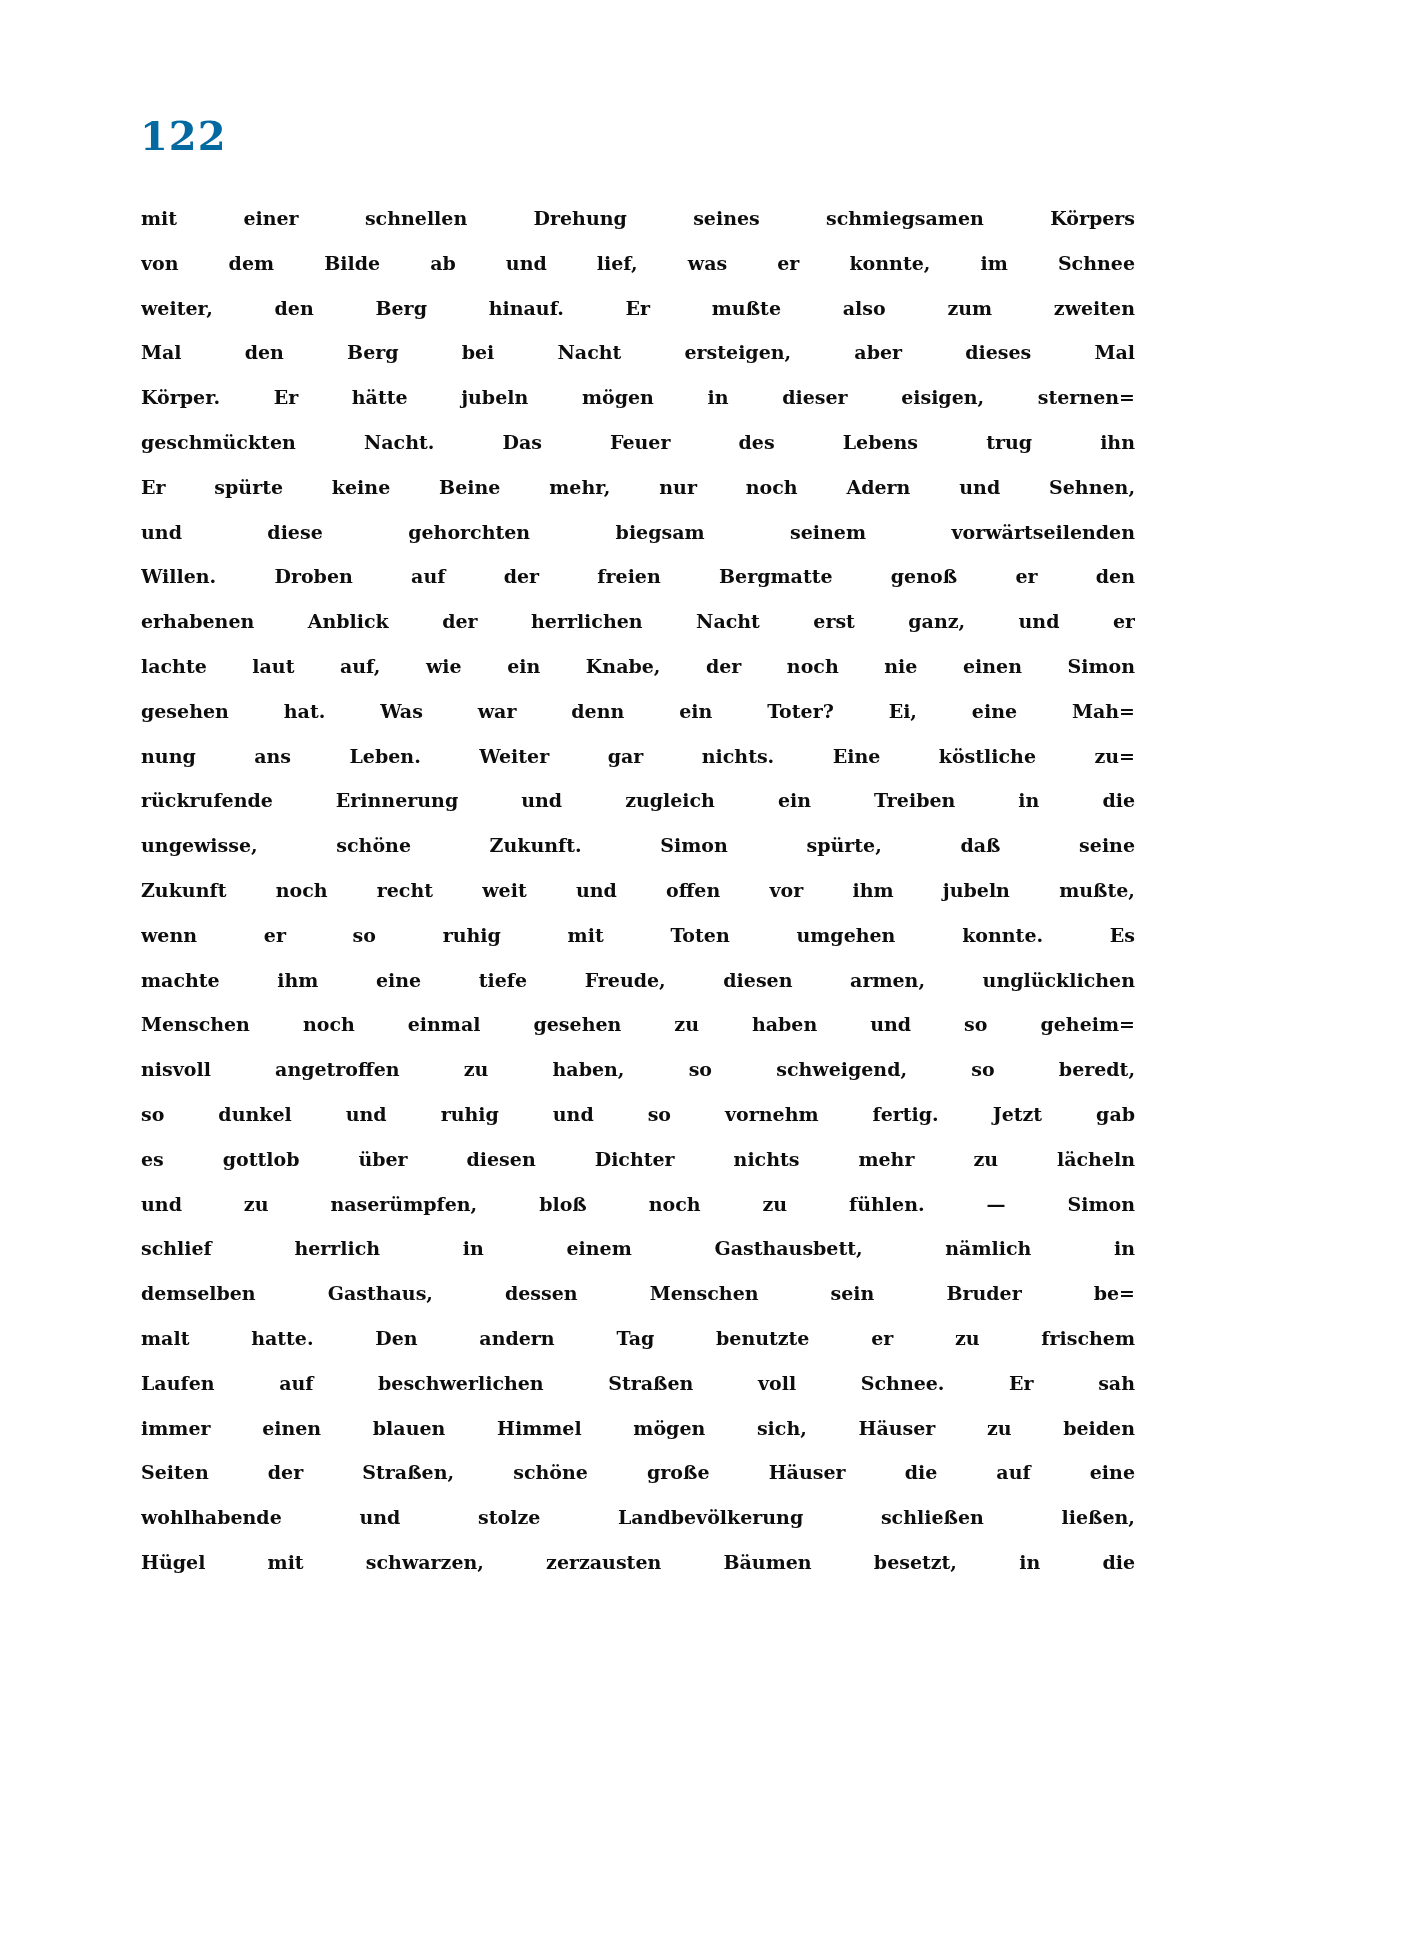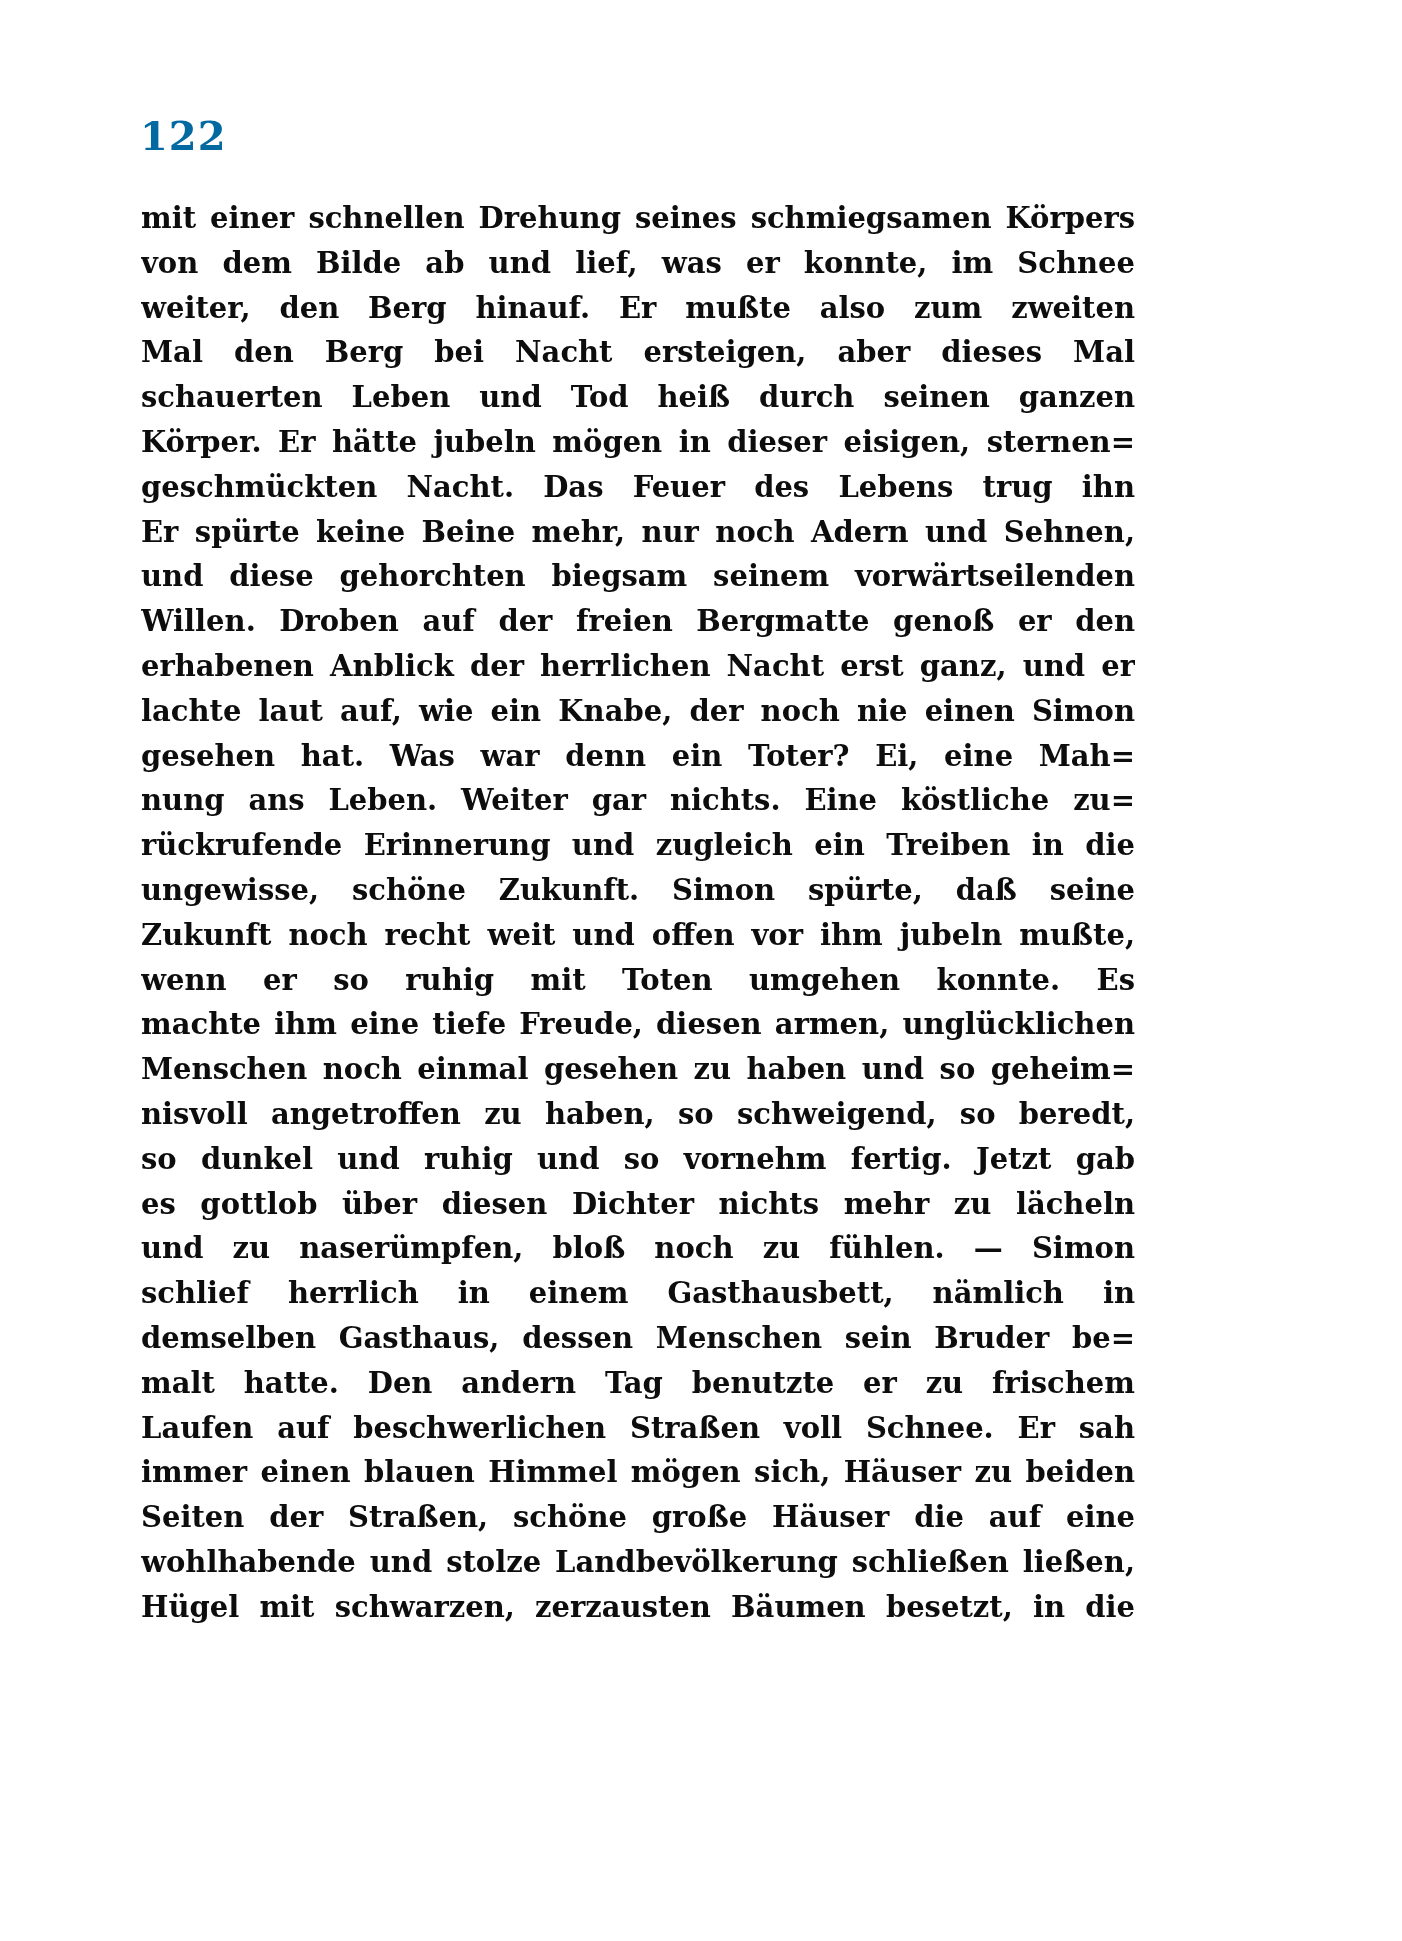--- a/index.html
+++ b/index.html
@@ -29,42 +29,41 @@
     letter-spacing: 1px;
   }
   .text-block {
     position: absolute;
     left: 141px;
     top: 196px;
     width: 994px;
     color: #0d0d0d;
   }
   .text-block .line {
-    font-size: 29px;
+    font-size: 19px;
     line-height: 44.8px;
     height: 44.8px;
     font-weight: 700;
     text-align: justify;
     text-align-last: justify;
     -moz-text-align-last: justify;
     white-space: normal;
     overflow: hidden;
   }
 </style>
 </head>
 <body>
 
 <div class="book-page">
   <div class="page-number">122</div>
   <div class="text-block">
       <div class="line">mit einer schnellen Drehung seines schmiegsamen Körpers</div>
       <div class="line">von dem Bilde ab und lief, was er konnte, im Schnee</div>
       <div class="line">weiter, den Berg hinauf. Er mußte also zum zweiten</div>
       <div class="line">Mal den Berg bei Nacht ersteigen, aber dieses Mal</div>
-      <div class="line">schauerten Leben und Tod heiß durch seinen ganzen</div>
       <div class="line">Körper. Er hätte jubeln mögen in dieser eisigen, sternen=</div>
       <div class="line">geschmückten Nacht. Das Feuer des Lebens trug ihn</div>
       <div class="line">Er spürte keine Beine mehr, nur noch Adern und Sehnen,</div>
       <div class="line">und diese gehorchten biegsam seinem vorwärtseilenden</div>
       <div class="line">Willen. Droben auf der freien Bergmatte genoß er den</div>
       <div class="line">erhabenen Anblick der herrlichen Nacht erst ganz, und er</div>
       <div class="line">lachte laut auf, wie ein Knabe, der noch nie einen Simon</div>
       <div class="line">gesehen hat. Was war denn ein Toter? Ei, eine Mah=</div>
       <div class="line">nung ans Leben. Weiter gar nichts. Eine köstliche zu=</div>
       <div class="line">rückrufende Erinnerung und zugleich ein Treiben in die</div>

